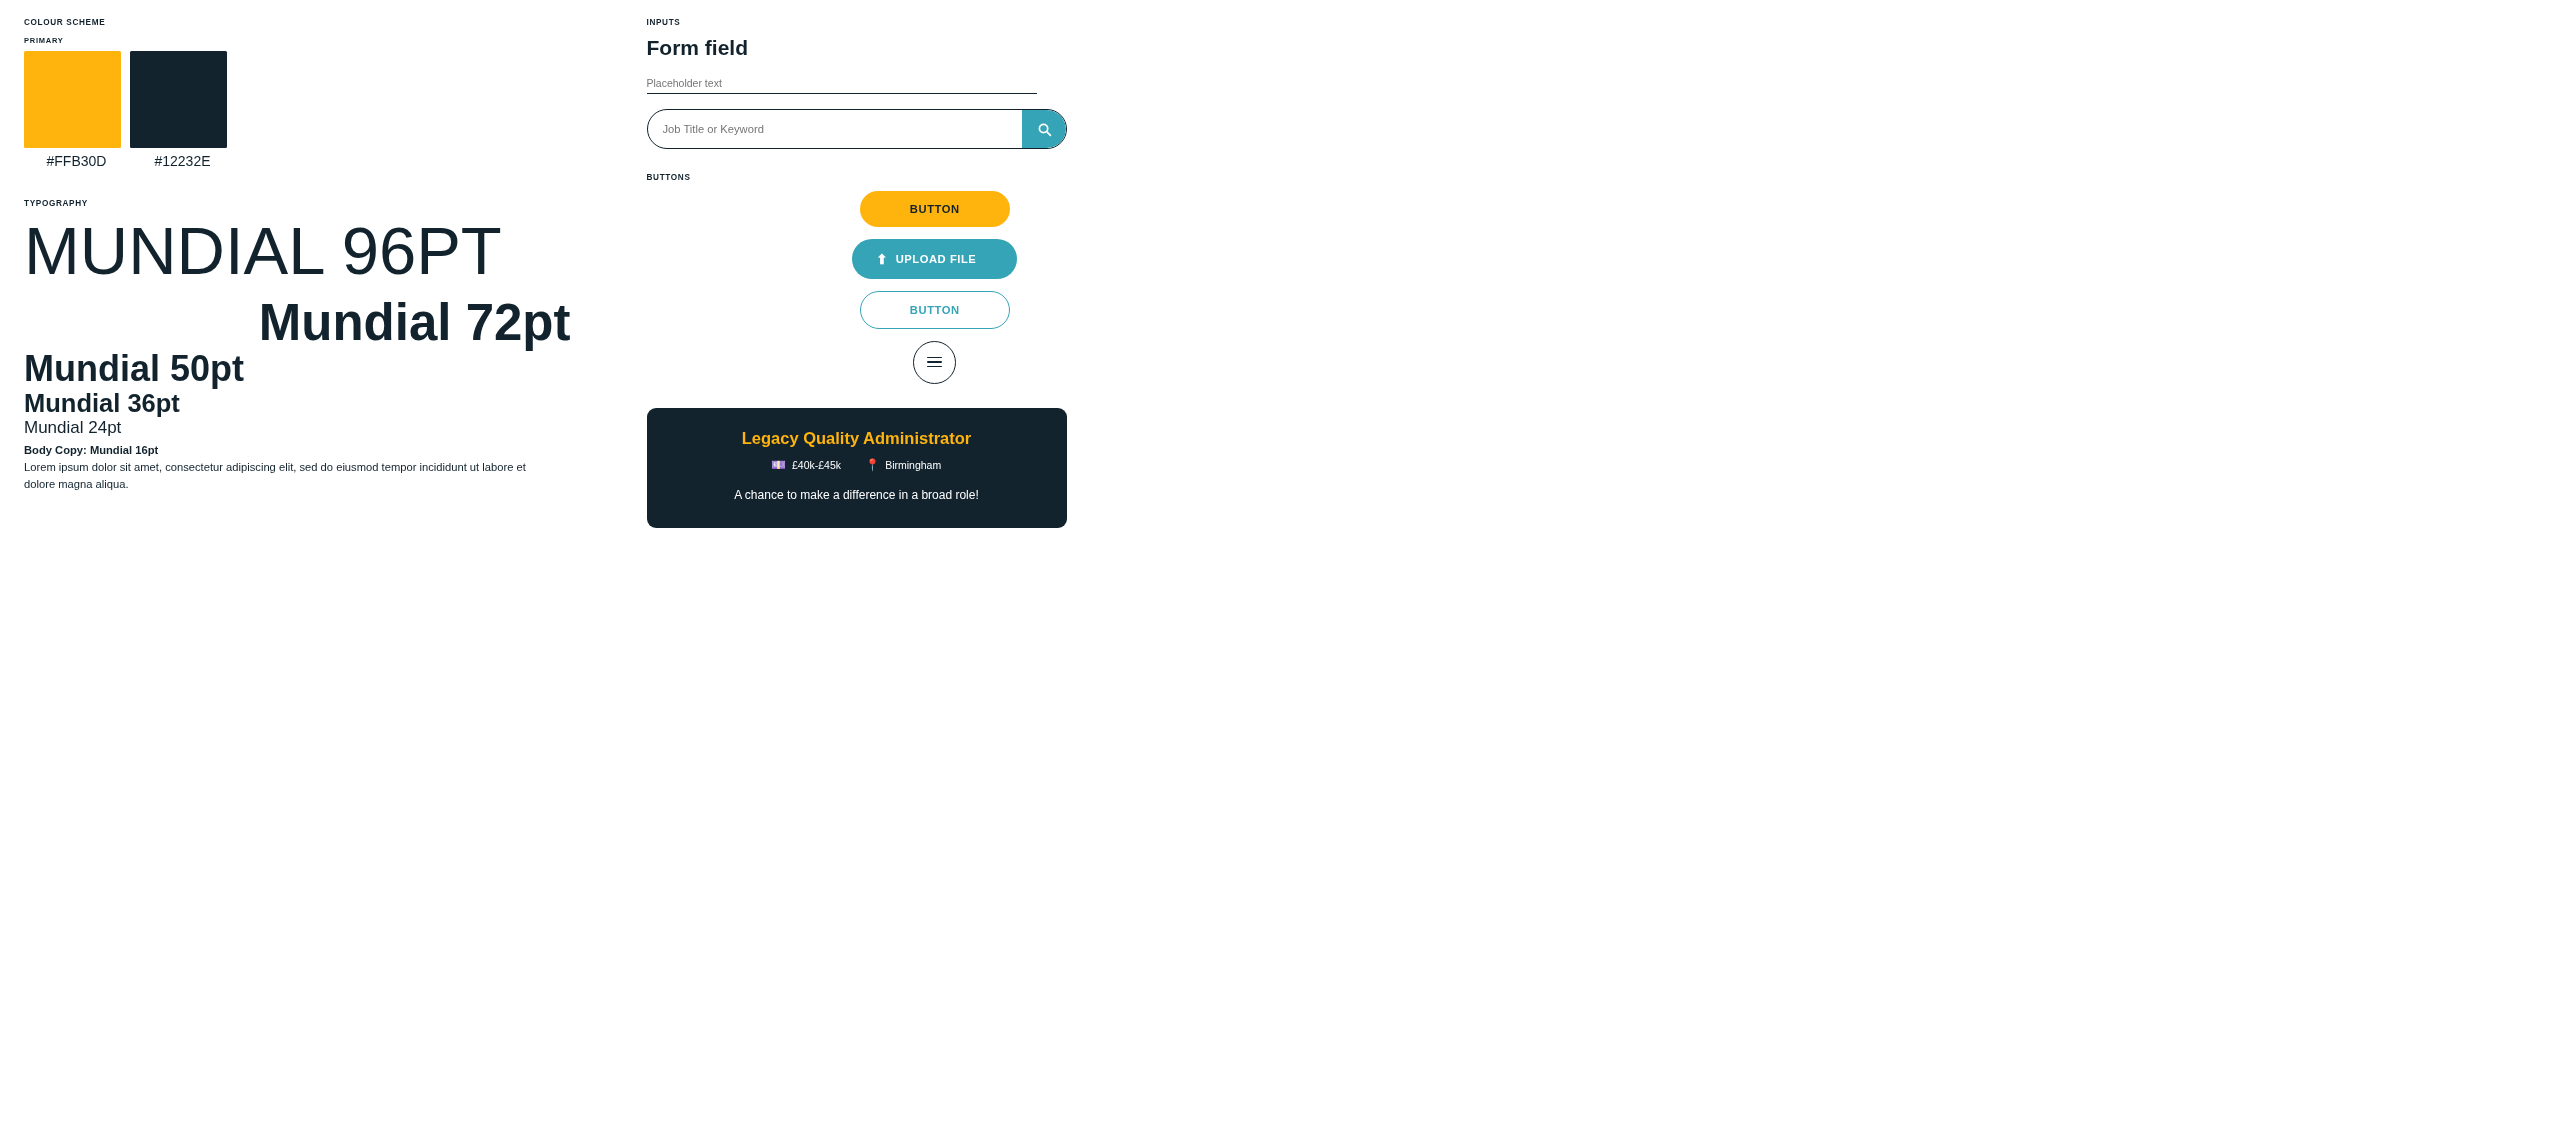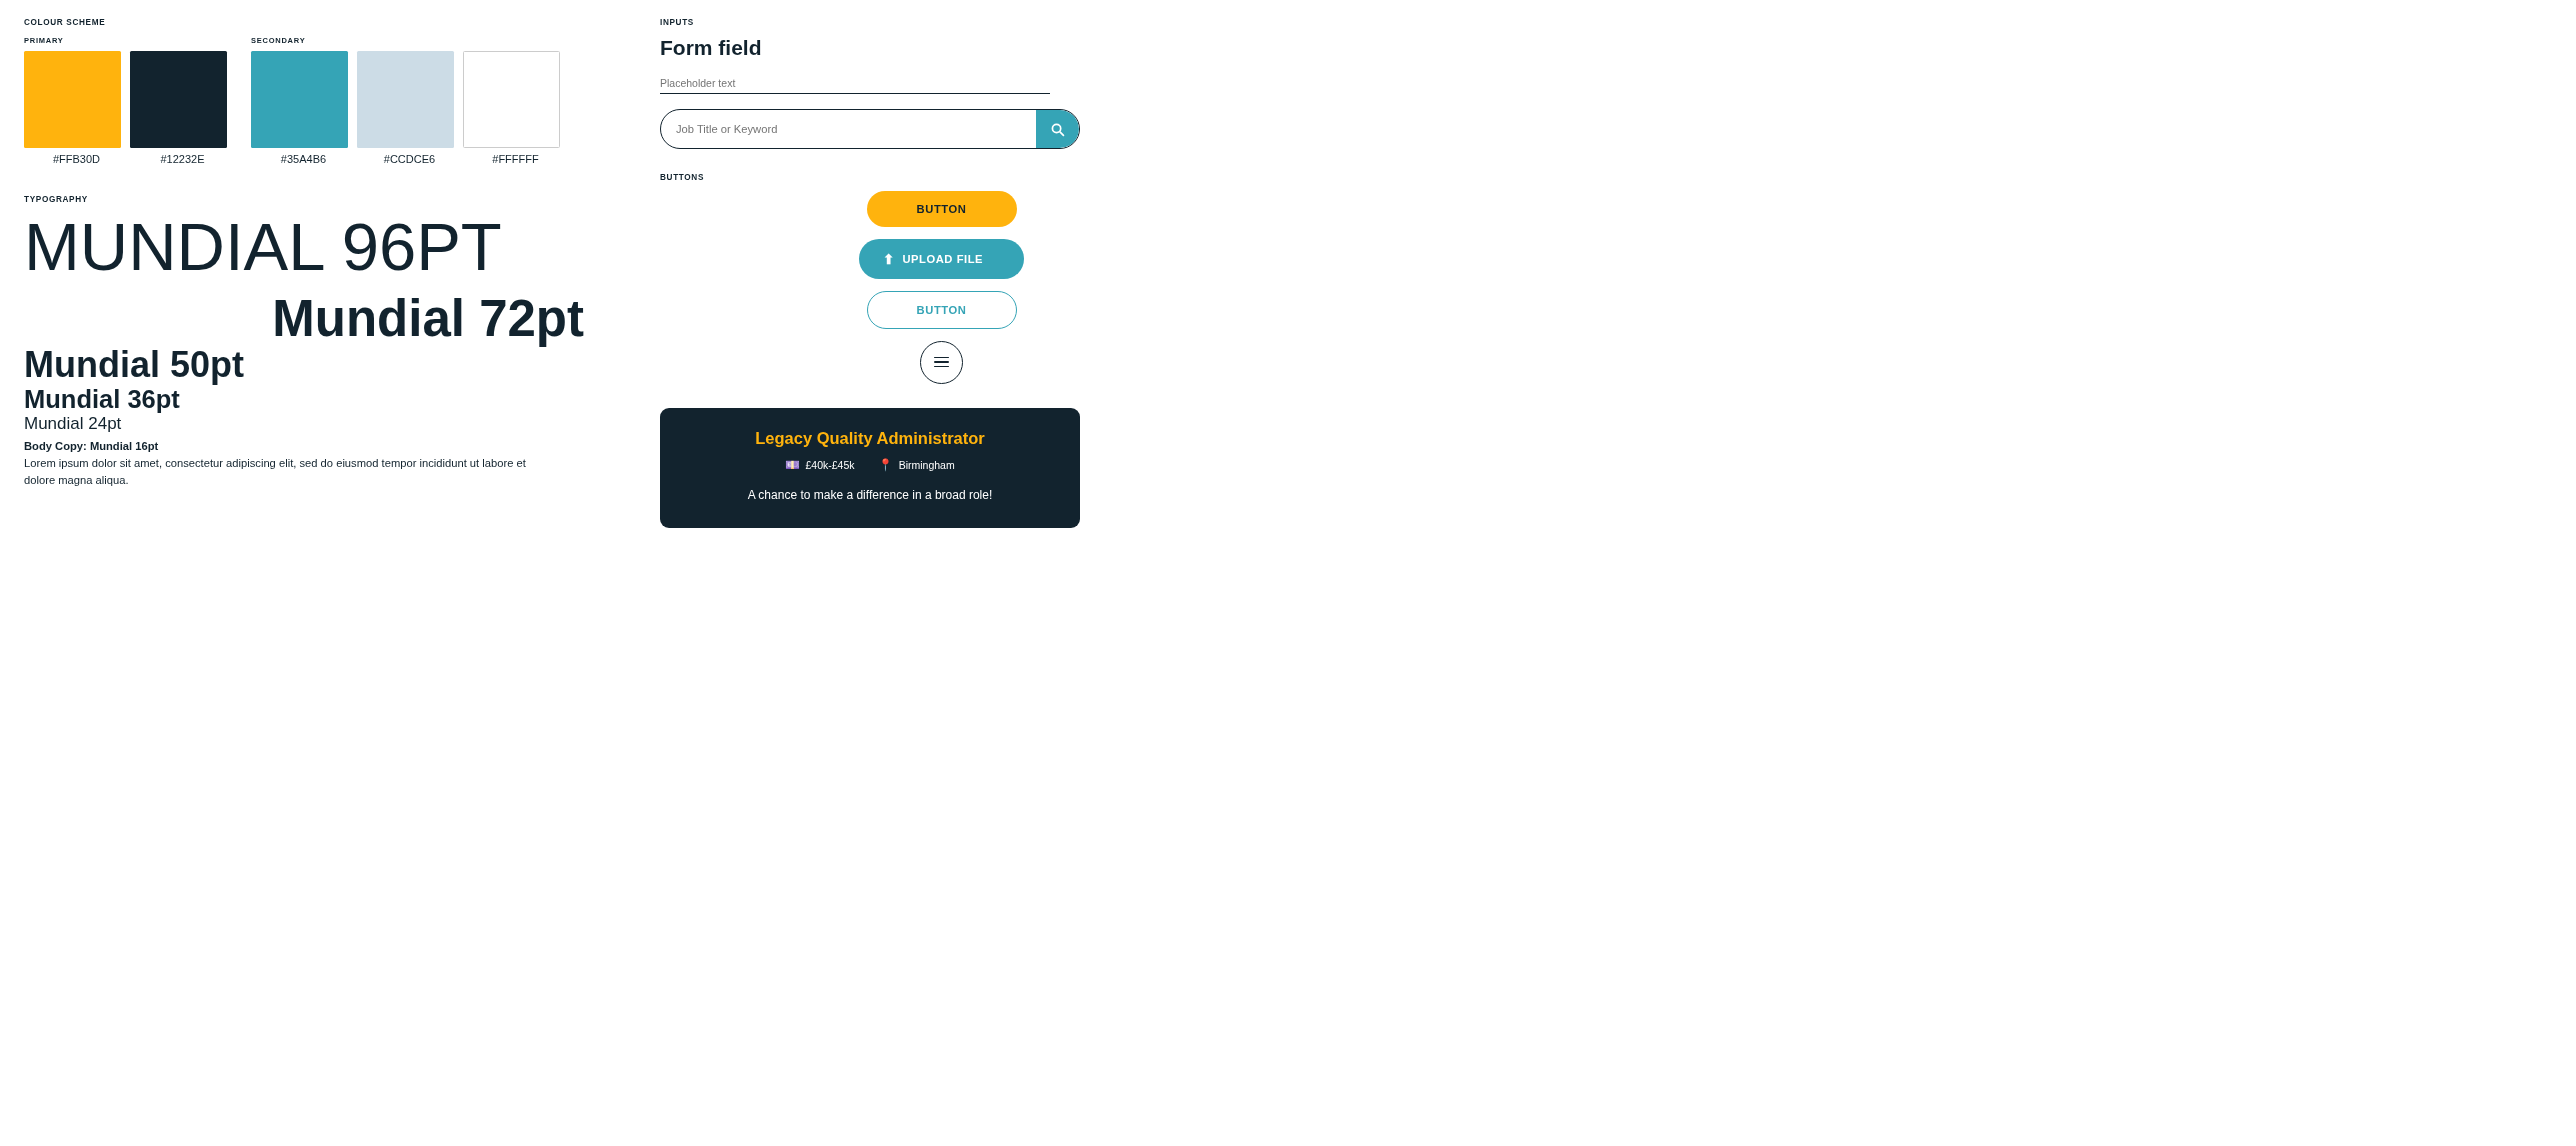--- a/index.html
+++ b/index.html
@@ -73,21 +73,21 @@
       height: 97px;
       border-radius: 1.5px;
       margin-bottom: 4.5px;
     }
 
     .colour-swatch.has-border {
       border: 1.1px solid #cccccc;
     }
 
     .colour-hex {
-      font-size: 11px;
+      font-size: 14px;
       color: #12232E;
       font-weight: 400;
       margin-left: 8px;
     }
 
     
     .typography-section {
       margin-bottom: 30px;
     }
 
@@ -368,37 +368,20 @@
               <div class="colour-swatch" style="background:#FFB30D;"></div>
               <span class="colour-hex">#FFB30D</span>
             </div>
             <div class="colour-swatch-wrapper">
               <div class="colour-swatch" style="background:#12232E;"></div>
               <span class="colour-hex">#12232E</span>
             </div>
           </div>
         </div>
 
-        <div class="colour-group">
-          <div class="colour-group-label">SECONDARY</div>
-          <div class="colour-swatches">
-            <div class="colour-swatch-wrapper">
-              <div class="colour-swatch" style="background:#35A4B6;"></div>
-              <span class="colour-hex">#35A4B6</span>
-            </div>
-            <div class="colour-swatch-wrapper">
-              <div class="colour-swatch" style="background:#CCDCE6;"></div>
-              <span class="colour-hex">#CCDCE6</span>
-            </div>
-            <div class="colour-swatch-wrapper">
-              <div class="colour-swatch has-border" style="background:#FFFFFF;"></div>
-              <span class="colour-hex">#FFFFFF</span>
-            </div>
-          </div>
-        </div>
       </div>
     </div>
 
     <div class="typography-section">
       <div class="section-label">TYPOGRAPHY</div>
 
       <div class="type-96">MUNDIAL 96PT</div>
       <div class="type-72">Mundial 72pt</div>
       <div class="type-50">Mundial 50pt</div>
       <div class="type-36">Mundial 36pt</div>

